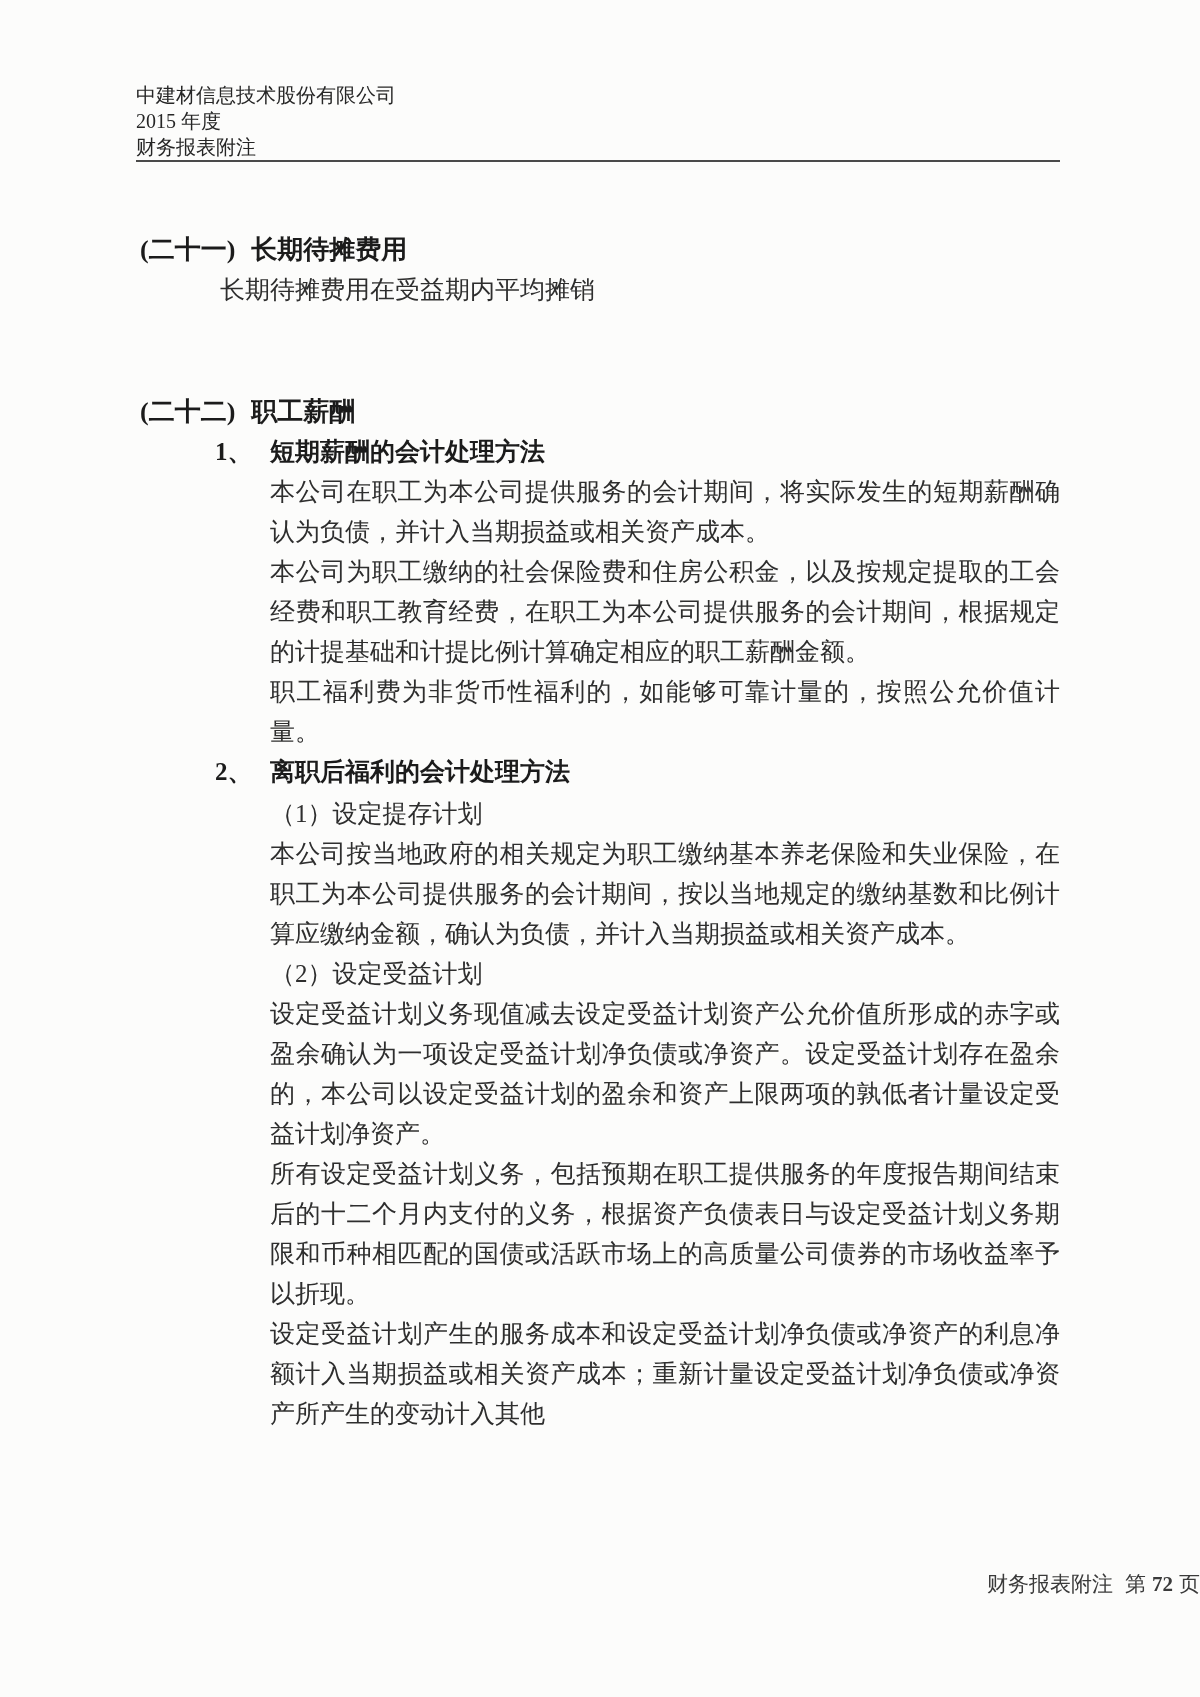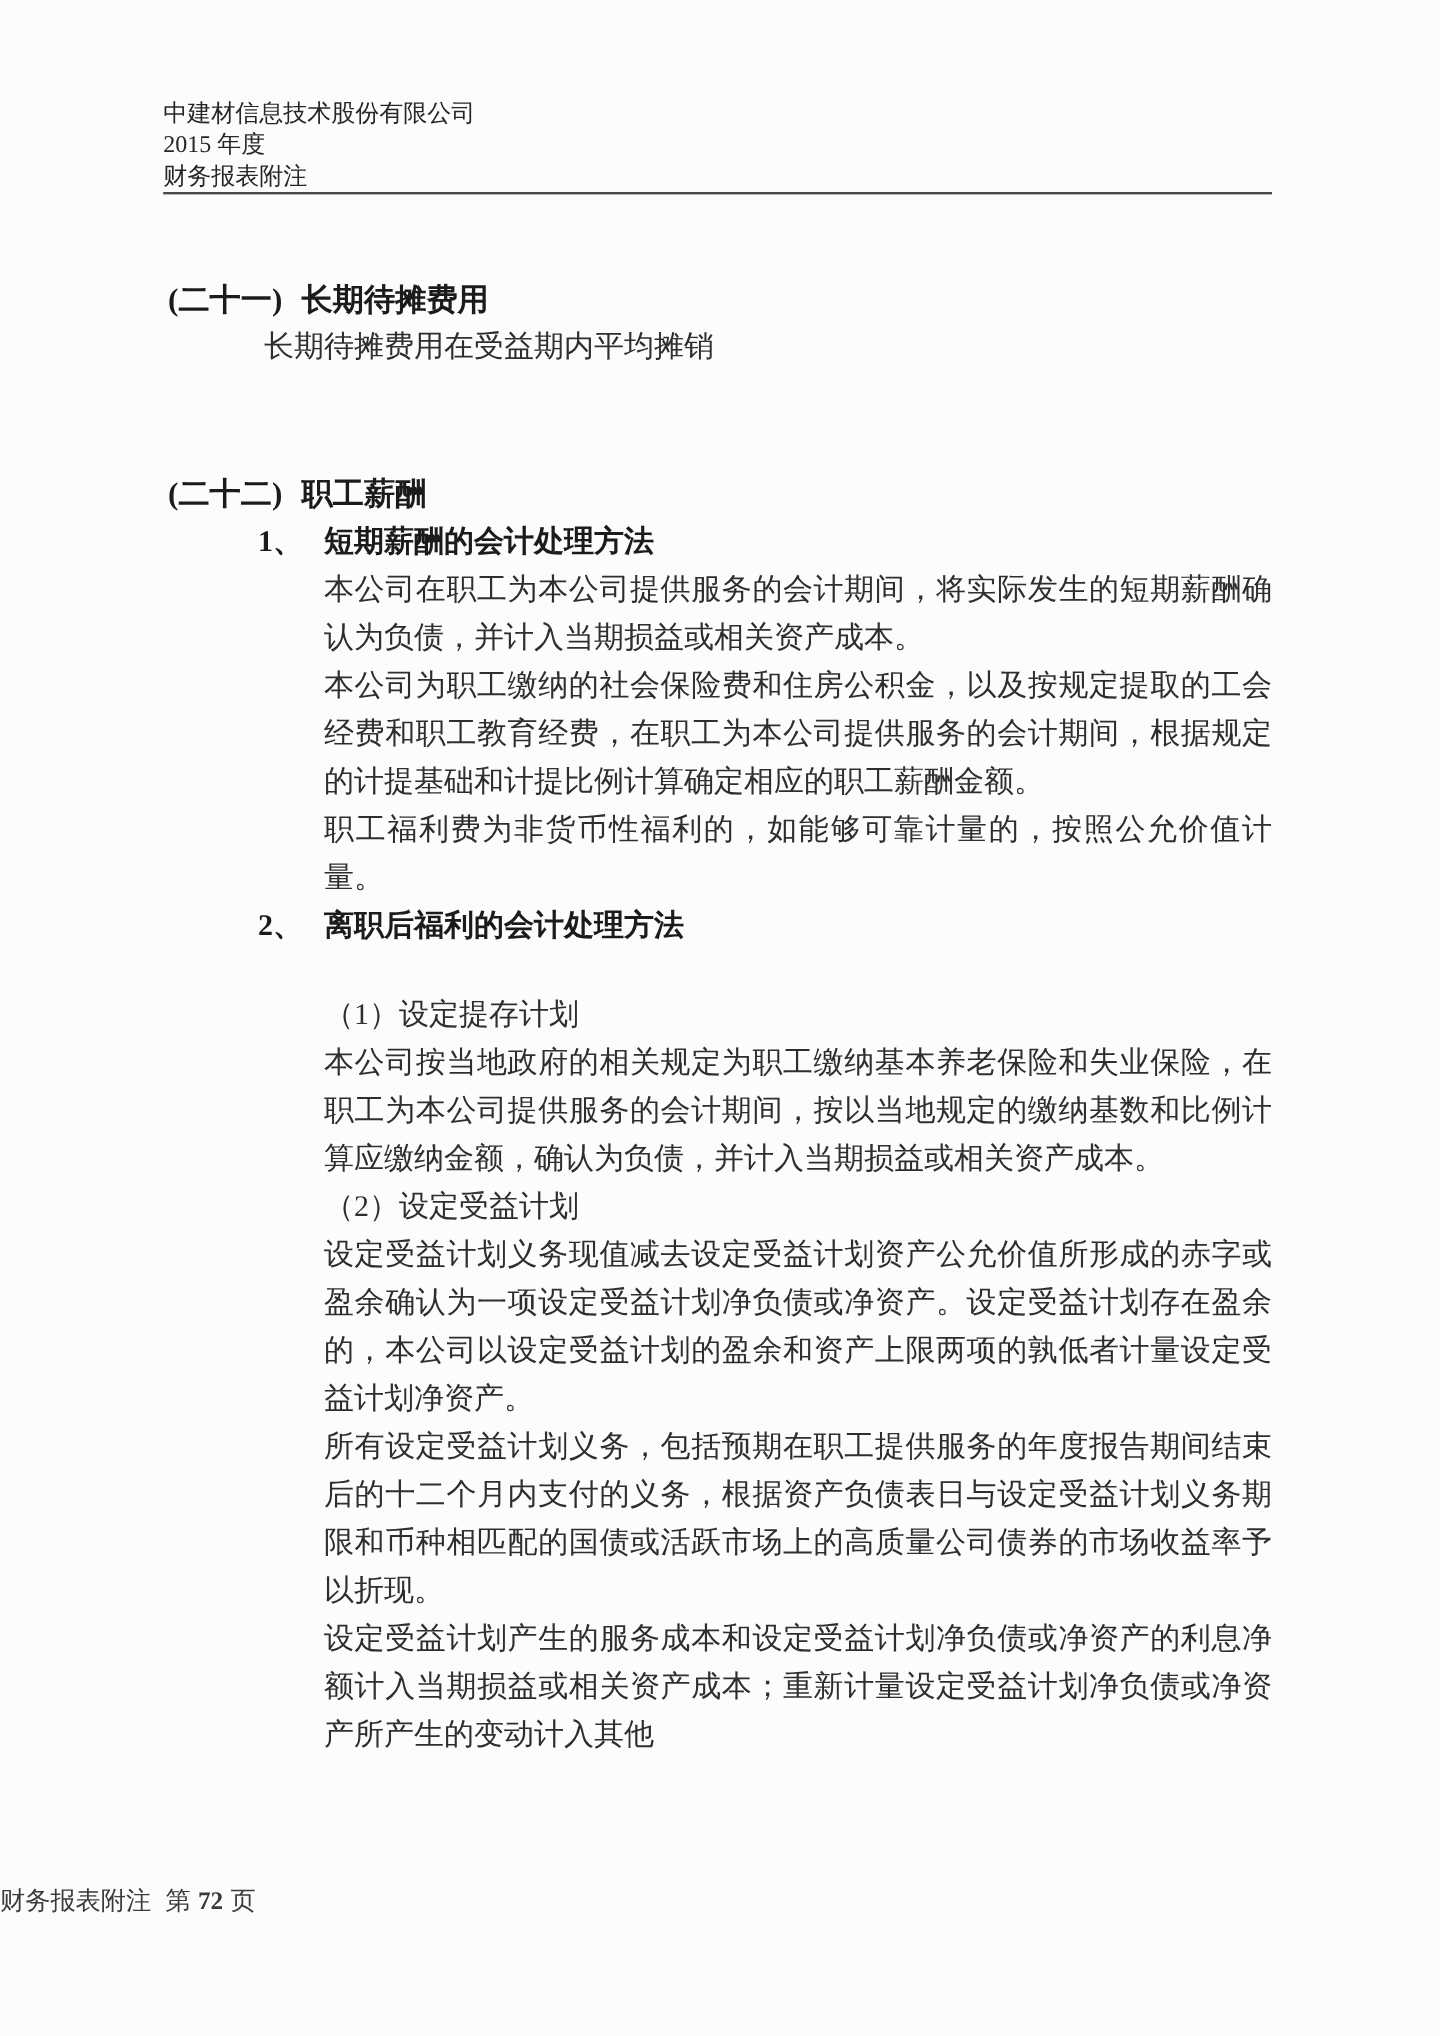--- a/index.html
+++ b/index.html
@@ -55,27 +55,27 @@
   .para-block {
     position: absolute;
     font-size: 25px;
     line-height: 40px;
     text-align: justify;
     color: #2e2e2e;
   }
   .para-block p { margin: 0; }
   #sec21-paras { top: 270px; left: 220px; width: 845px; }
   #sub1-paras  { top: 472px; left: 270px; width: 790px; }
-  #sub2-paras  { top: 794px; left: 270px; width: 790px; margin-top: 32px; }
+  #sub2-paras  { top: 794px; left: 270px; width: 790px; }
   .doc-footer {
     position: absolute;
     top: 1570px;
     left: 0;
     width: 100%;
-    text-align: left;
+    text-align: right;
     font-size: 21px;
     color: #3a3a3a;
   }
   .doc-footer .footer-page { margin-left: 12px; }
   .doc-footer .page-num { font-weight: bold; margin: 0 6px; }
 </style>
 </head>
 <body>
 
 <div class="page">

